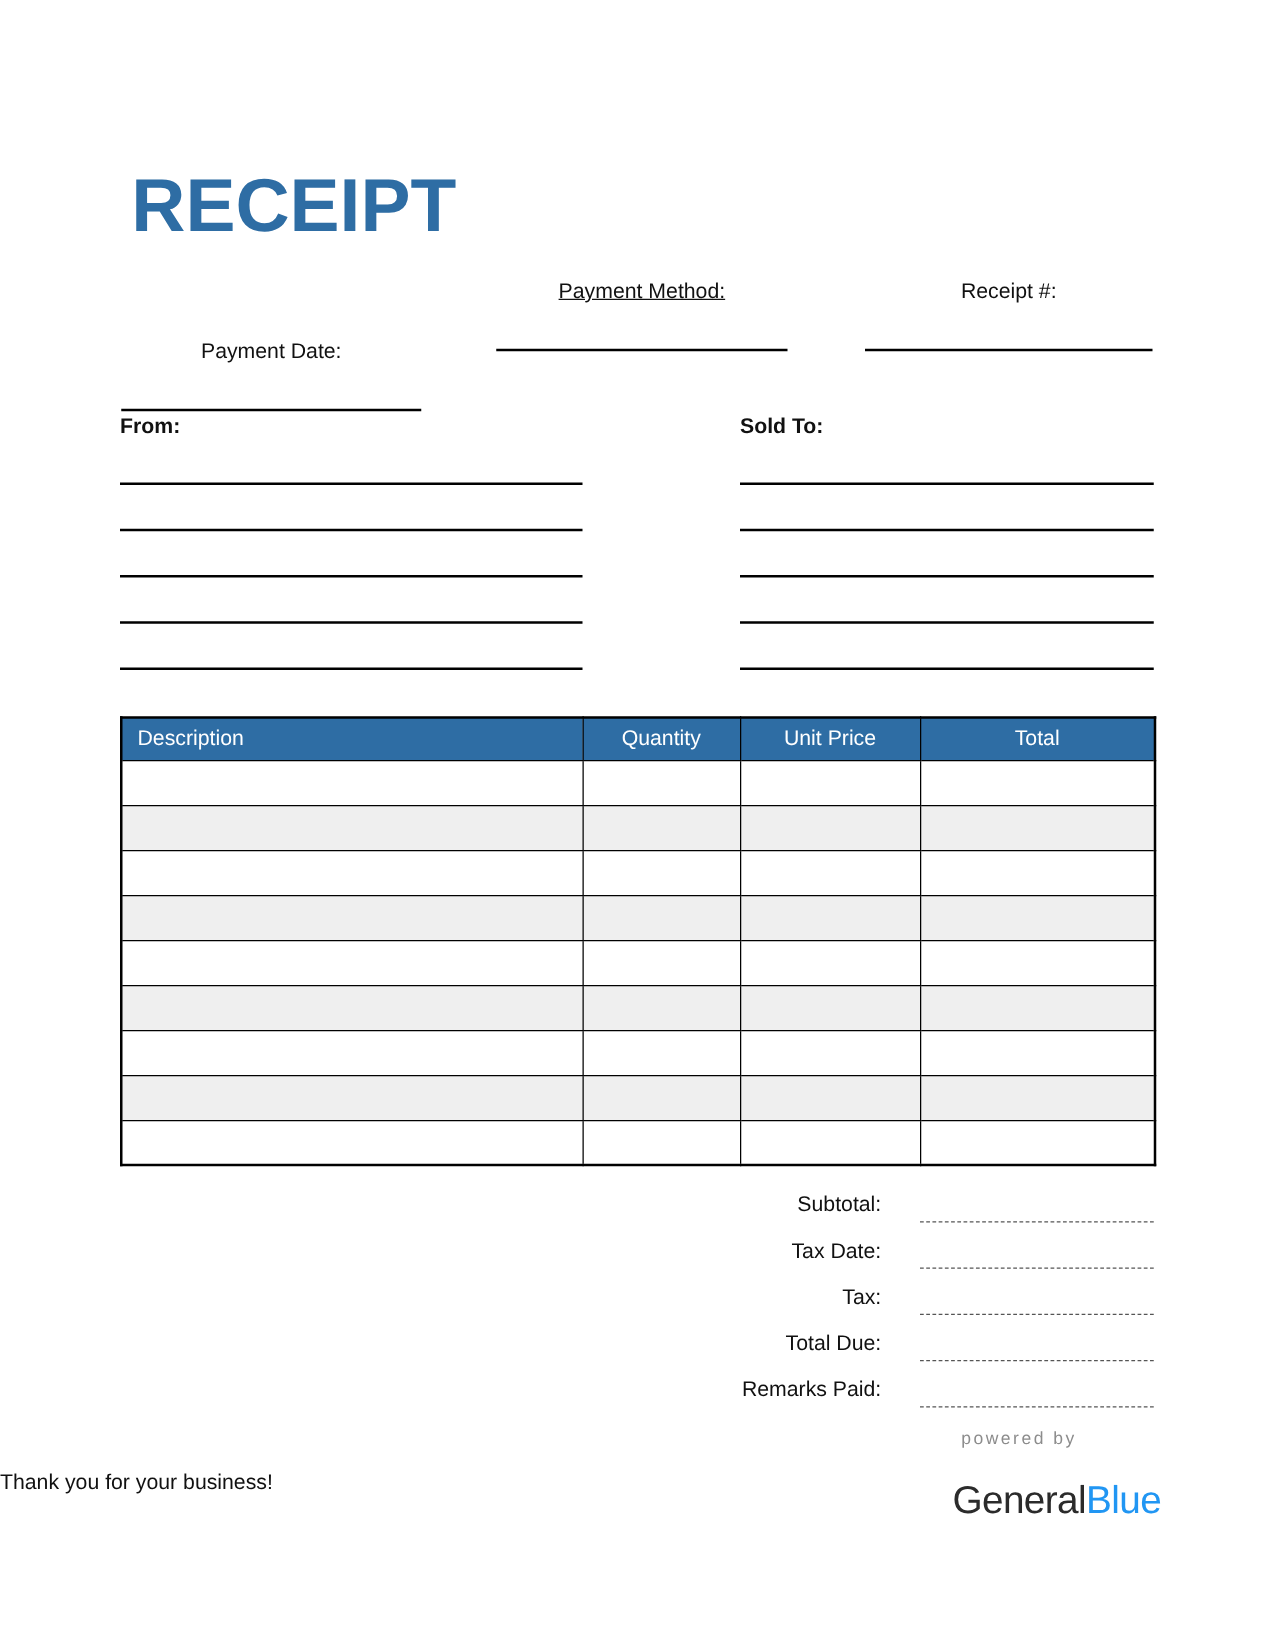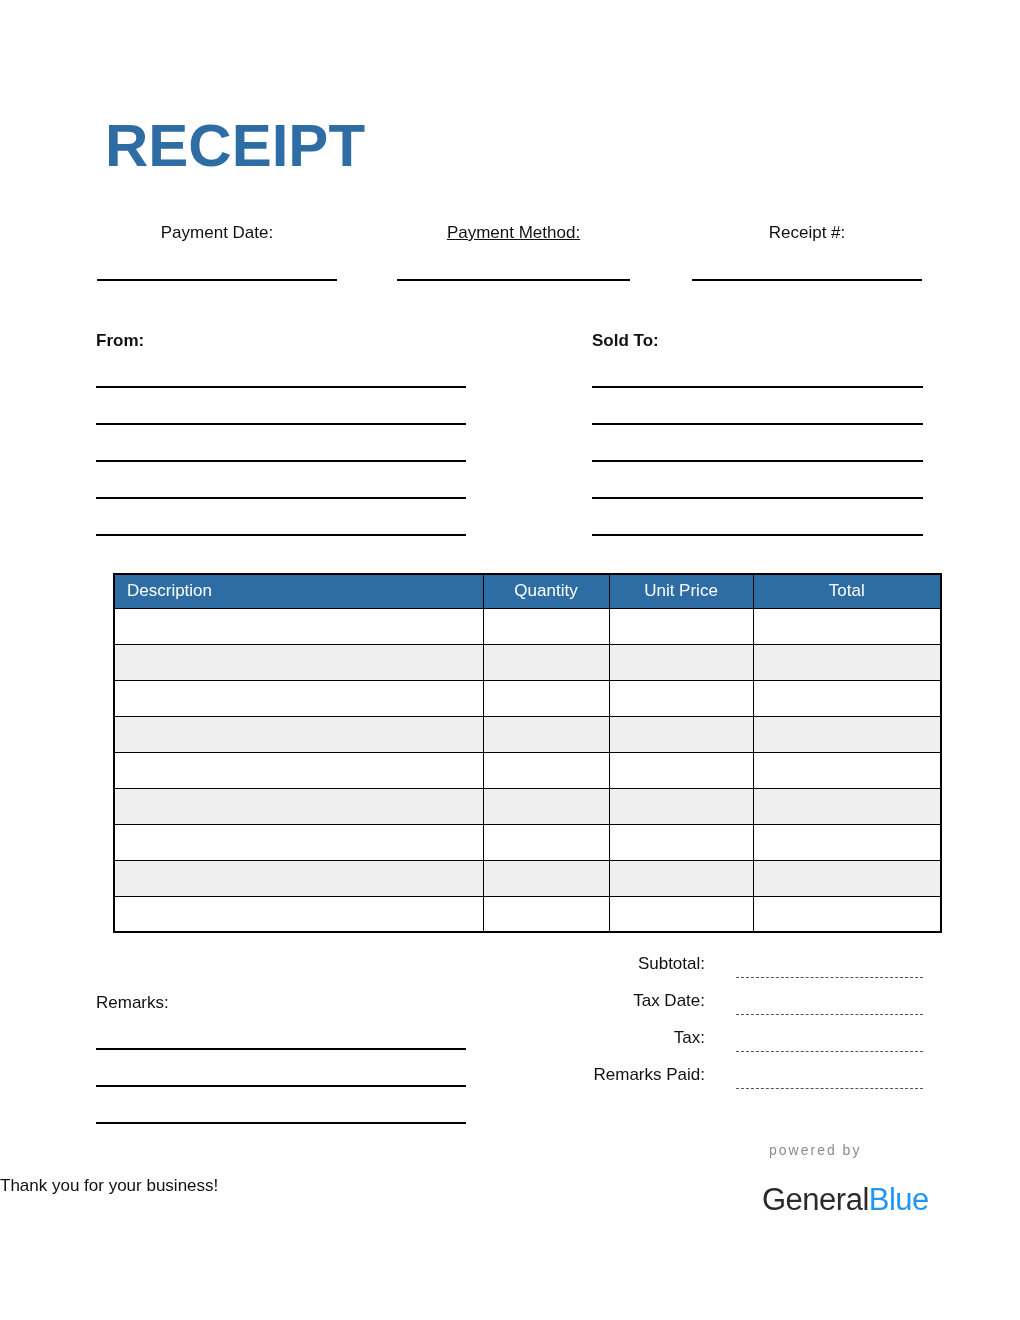--- a/index.html
+++ b/index.html
@@ -10,40 +10,40 @@
     --ink:#111;
   }
   *{box-sizing:border-box;}
   body{margin:0;background:#fff;}
   .page{
     position:relative;width:1020px;height:1320px;margin:0 auto;
     background:#ffffff;color:var(--ink);
     font-family:"Liberation Sans", sans-serif;
   }
   .title{
-    position:absolute;left:105px;top:116px;margin:0;
+    position:absolute;left:105px;top:135px;margin:0;
     font-size:60px;line-height:1;font-weight:700;color:var(--accent);
   }
   
   .field{position:absolute;top:223px;}
-  .field-1{left:97px;width:240px;}
+  .field-1{left:97px;width:240px;margin-top:48px;}
   .field-2{left:397px;width:233px;text-decoration:underline;}
   .field-3{left:692px;width:230px;}
   .field-label{text-align:center;font-size:17px;line-height:20px;}
   .field .underline{margin-top:36px;border-bottom:2px solid #000;height:0;}
   
   .party{position:absolute;top:331px;}
   .party-from{left:96px;width:370px;}
   .party-sold{left:592px;width:331px;}
   .party-label{font-weight:700;font-size:17px;line-height:20px;}
   .rule-line{height:37px;border-bottom:2px solid #000;font-size:15px;}
   
   .items-table{
     position:absolute;left:96px;top:573px;width:827px;
-    border-collapse:collapse;table-layout:fixed;border:2px solid #000;margin-left:17px;
+    border-collapse:collapse;table-layout:fixed;border:2px solid #000;
   }
   .items-table th{
     background:var(--accent);color:#fff;font-weight:400;font-size:17px;
     height:34px;border:1px solid #000;padding:0 12px;
   }
   .items-table td{height:36px;border:1px solid #000;padding:0 8px;font-size:15px;}
   .items-table tr.alt td{background:var(--row-alt);}
   
   .totals{position:absolute;left:540px;top:941px;width:383px;}
   .total-row{display:flex;height:37px;align-items:flex-end;gap:20px;}
@@ -183,33 +183,29 @@
       </div>
       <div class="total-row">
         <div class="total-label">Tax Date:</div>
         <div class="total-line"></div>
       </div>
       <div class="total-row">
         <div class="total-label">Tax:</div>
         <div class="total-line"></div>
       </div>
       <div class="total-row">
+        <div class="total-label">Total Due:</div>
+        <div class="total-line"></div>
+      </div>
+      <div class="total-row">
         <div class="total-label">Remarks Paid:</div>
         <div class="total-line"></div>
       </div>
     </div>
 
-  <div class="remarks">
-    <div class="remarks-label">Remarks:</div>
-    <div class="lines">
-        <div class="rule-line"></div>
-        <div class="rule-line"></div>
-        <div class="rule-line"></div>
-      </div>
-  </div>
 
   <div class="thank-you">Thank you for your business!</div>
 
   <div class="branding">
     <div class="powered-by">powered by</div>
     <div class="brand-name"><span>General</span><span class="brand-accent">Blue</span></div>
   </div>
 
 </div>
 

